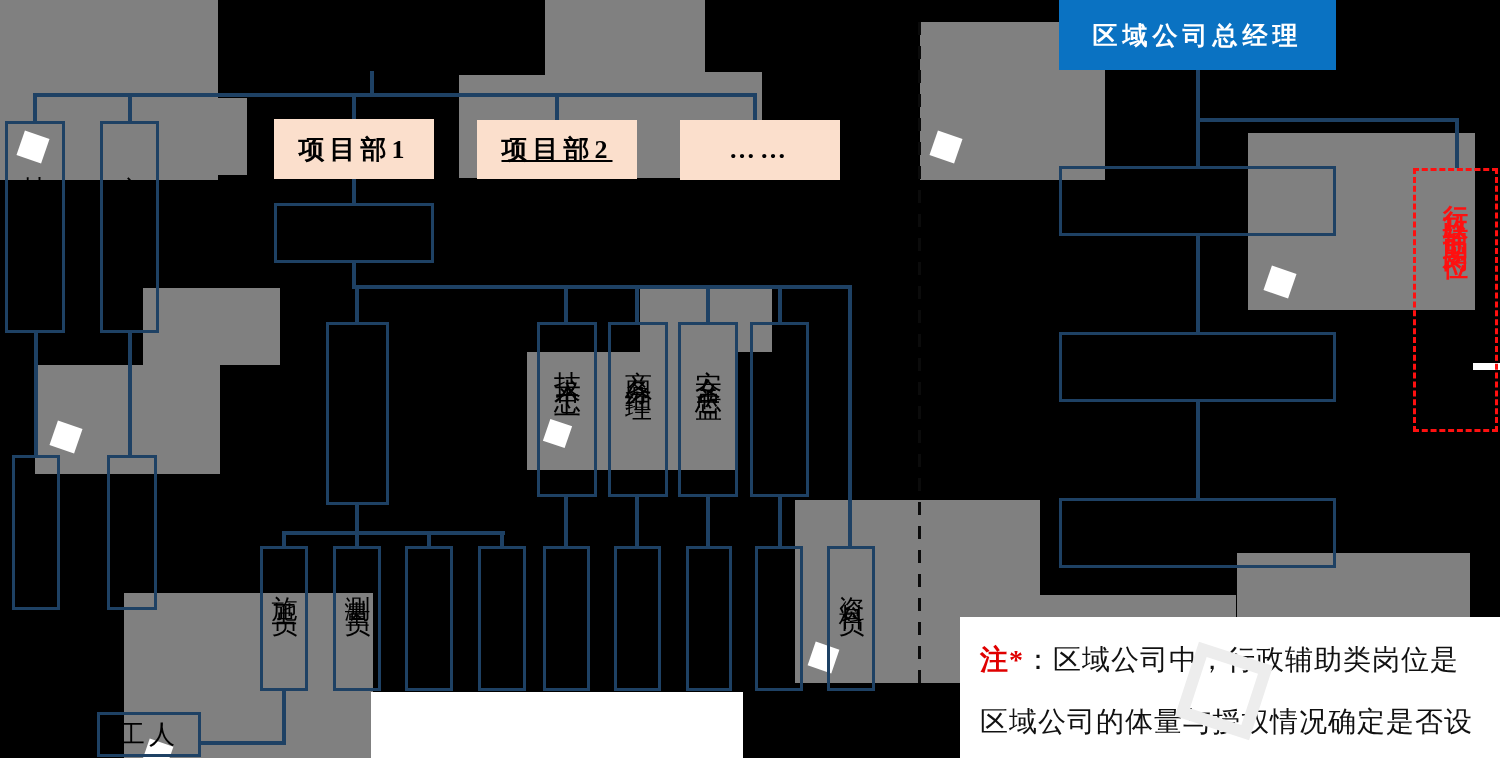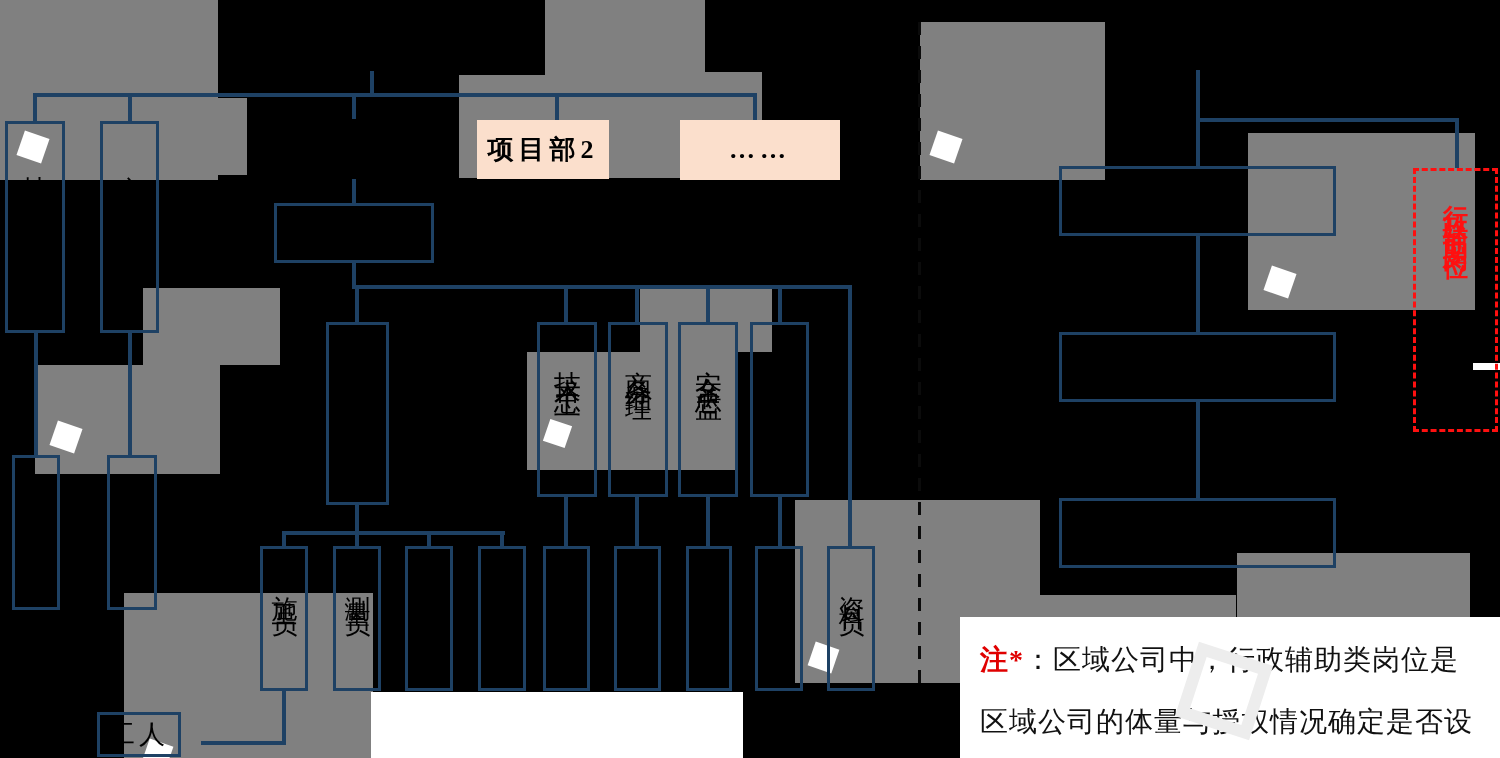--- a/index.html
+++ b/index.html
@@ -106,21 +106,27 @@
   <div class="ln" style="left:201px;top:741px;width:85px;height:4px;"></div>
 
   <div class="ln" style="left:1196px;top:70px;width:4px;height:96px;"></div>
   <div class="ln" style="left:1196px;top:118px;width:263px;height:4px;"></div>
   <div class="ln" style="left:1455px;top:122px;width:4px;height:46px;"></div>
   <div class="ln" style="left:1196px;top:236px;width:4px;height:96px;"></div>
   <div class="ln" style="left:1196px;top:402px;width:4px;height:96px;"></div>
 
   <div class="vdash" style="left:918px;top:22px;height:670px;"></div>
 
-  <div class="fbox peach" style="left:477px;top:120px;width:132px;height:59px;">
+  <div class="fbox blue" style="left:1059px;top:0;width:277px;height:70px;">
+    <span>区域公司总经理</span>
+  </div>
+  <div class="fbox peach" style="left:274px;top:119px;width:160px;height:60px;">
+    <span>项目部1</span>
+  </div>
+  <div class="fbox peach" style="left:477px;top:120px;width:160px;height:59px;text-decoration:underline;">
     <span>项目部2</span>
   </div>
   <div class="fbox peach" style="left:680px;top:120px;width:160px;height:60px;">
     <span>……</span>
   </div>
 
   <div class="obox" style="left:5px;top:121px;width:60px;height:212px;">
     <span class="vt" style="padding-top:30px;">技</span>
   </div>
   <div class="obox" style="left:100px;top:121px;width:59px;height:212px;">
@@ -150,21 +156,21 @@
   <div class="obox" style="left:405px;top:546px;width:48px;height:145px;"></div>
   <div class="obox" style="left:478px;top:546px;width:48px;height:145px;"></div>
   <div class="obox" style="left:543px;top:546px;width:47px;height:145px;"></div>
   <div class="obox" style="left:614px;top:546px;width:47px;height:145px;"></div>
   <div class="obox" style="left:686px;top:546px;width:46px;height:145px;"></div>
   <div class="obox" style="left:755px;top:546px;width:48px;height:145px;"></div>
   <div class="obox" style="left:827px;top:546px;width:48px;height:145px;">
     <span class="vt" style="padding-top:26px;font-size:26px;">资料员</span>
   </div>
 
-  <div class="obox" style="left:97px;top:712px;width:84px;height:45px;align-items:center;">
+  <div class="obox" style="left:97px;top:712px;width:104px;height:45px;align-items:center;">
     <span class="hworker">工人</span>
   </div>
 
   <div class="obox" style="left:1059px;top:166px;width:277px;height:70px;"></div>
   <div class="obox" style="left:1059px;top:332px;width:277px;height:70px;"></div>
   <div class="obox" style="left:1059px;top:498px;width:277px;height:70px;"></div>
 
   <div class="redbox" style="left:1413px;top:168px;width:85px;height:264px;">
     <span class="redtext"><span>行政辅助岗位</span><span class="redmark">*</span></span>
   </div>

